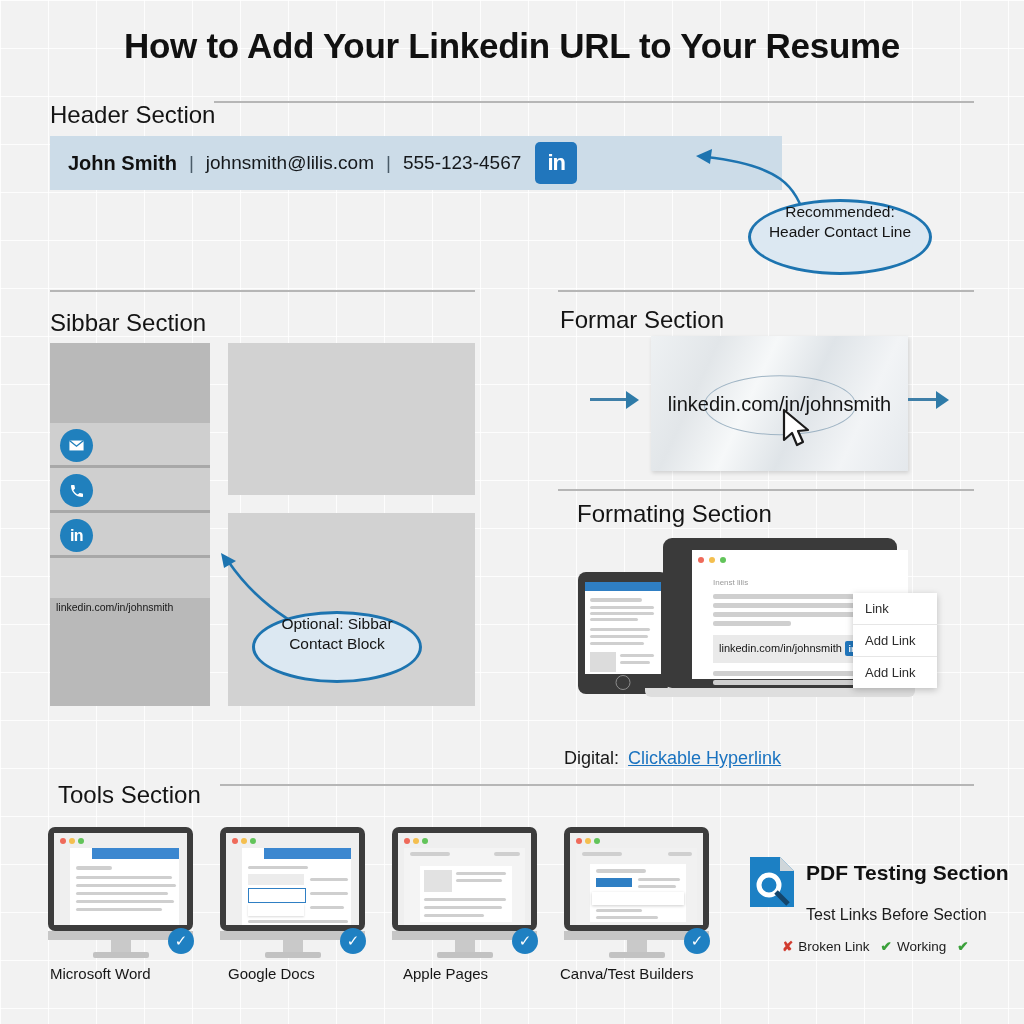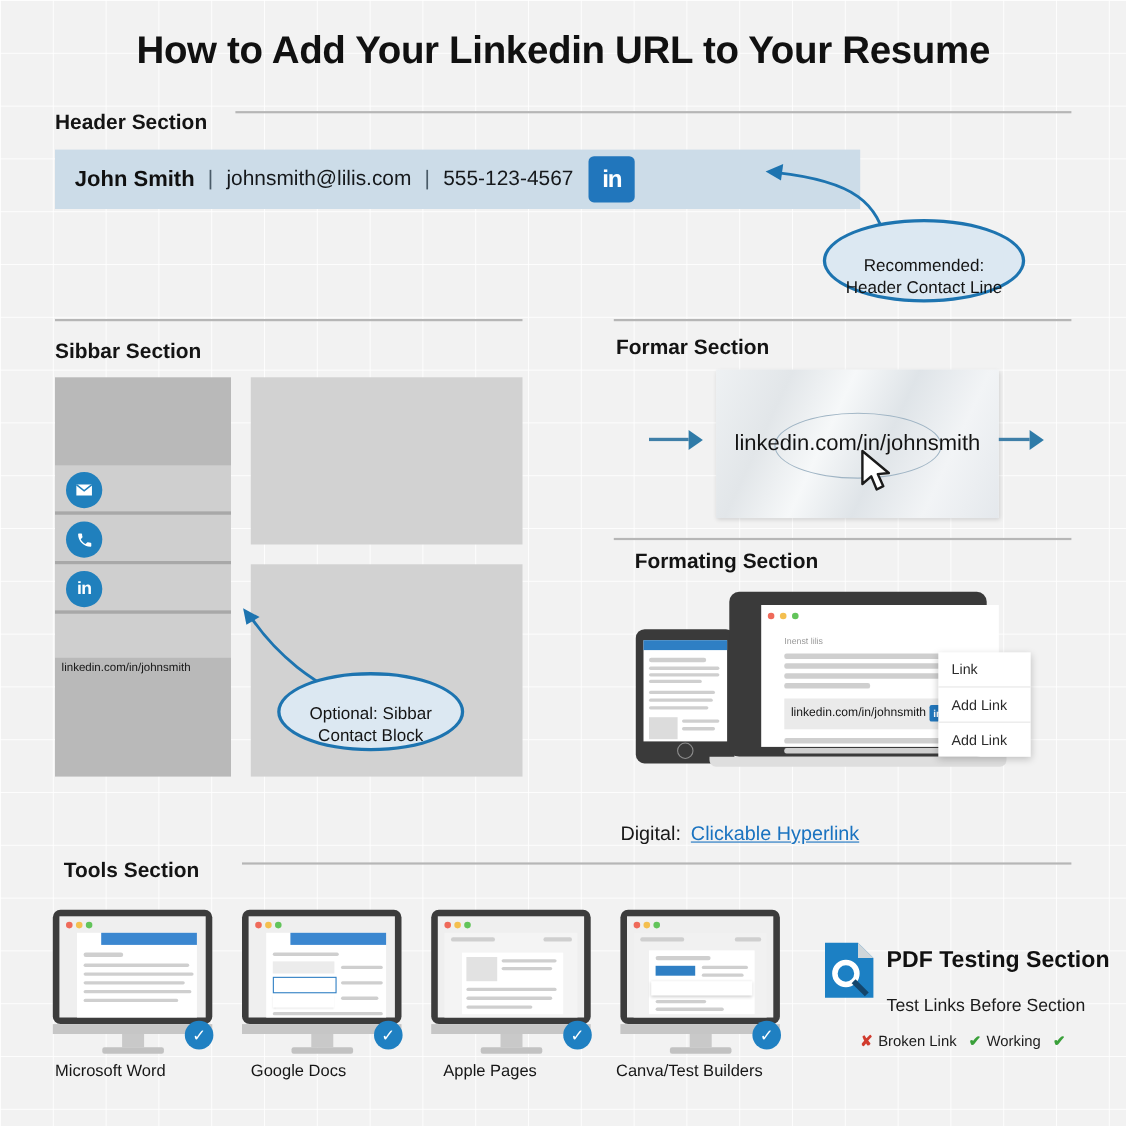--- a/index.html
+++ b/index.html
@@ -15,42 +15,42 @@
   }
   .abs{position:absolute;}
 
   
   #title{
     left:0;top:26px;width:1024px;text-align:center;
     font-size:35px;font-weight:bold;letter-spacing:-.3px;color:#111;
   }
 
   
-  .sec-head{font-size:19px;font-weight:bold;color:#141414;white-space:nowrap;}
+  .sec-head{font-size:24px;font-weight:normal;color:#141414;white-space:nowrap;}
   .rule{height:2px;background:#b6b6b6;}
 
   
   #contactbar{
     left:50px;top:136px;width:732px;height:54px;background:#ccdce8;
     display:flex;align-items:center;
   }
   #contactbar .nm{font-size:20px;font-weight:bold;margin-left:18px;color:#101010;}
   #contactbar .sep{font-size:19px;color:#4a5b68;margin:0 12px;}
   #contactbar .tx{font-size:19px;color:#15181b;}
   .li-square{
     width:42px;height:42px;border-radius:5px;background:#2176bc;
     display:flex;align-items:center;justify-content:center;
     color:#fff;font-weight:bold;font-size:22px;line-height:1;
     margin-left:14px;letter-spacing:-1px;
   }
 
   
   .bubble{
     border:3px solid #1d74b0;border-radius:50%;
-    background:#dce8f2;display:flex;align-items:flex-end;justify-content:center;
+    background:#dce8f2;display:flex;align-items:flex-start;justify-content:center;
     text-align:center;font-size:15.5px;line-height:1.28;color:#141414;
   }
 
   
   #sbcol{left:50px;top:343px;width:160px;height:363px;background:#b9b9b9;}
   .sbrow{position:absolute;left:0;width:160px;background:#cfcfcf;}
   .sbsep{position:absolute;left:0;width:160px;height:3px;background:#a8a8a8;}
   .circ{
     position:absolute;width:33px;height:33px;border-radius:50%;background:#2080bd;
     display:flex;align-items:center;justify-content:center;color:#fff;

